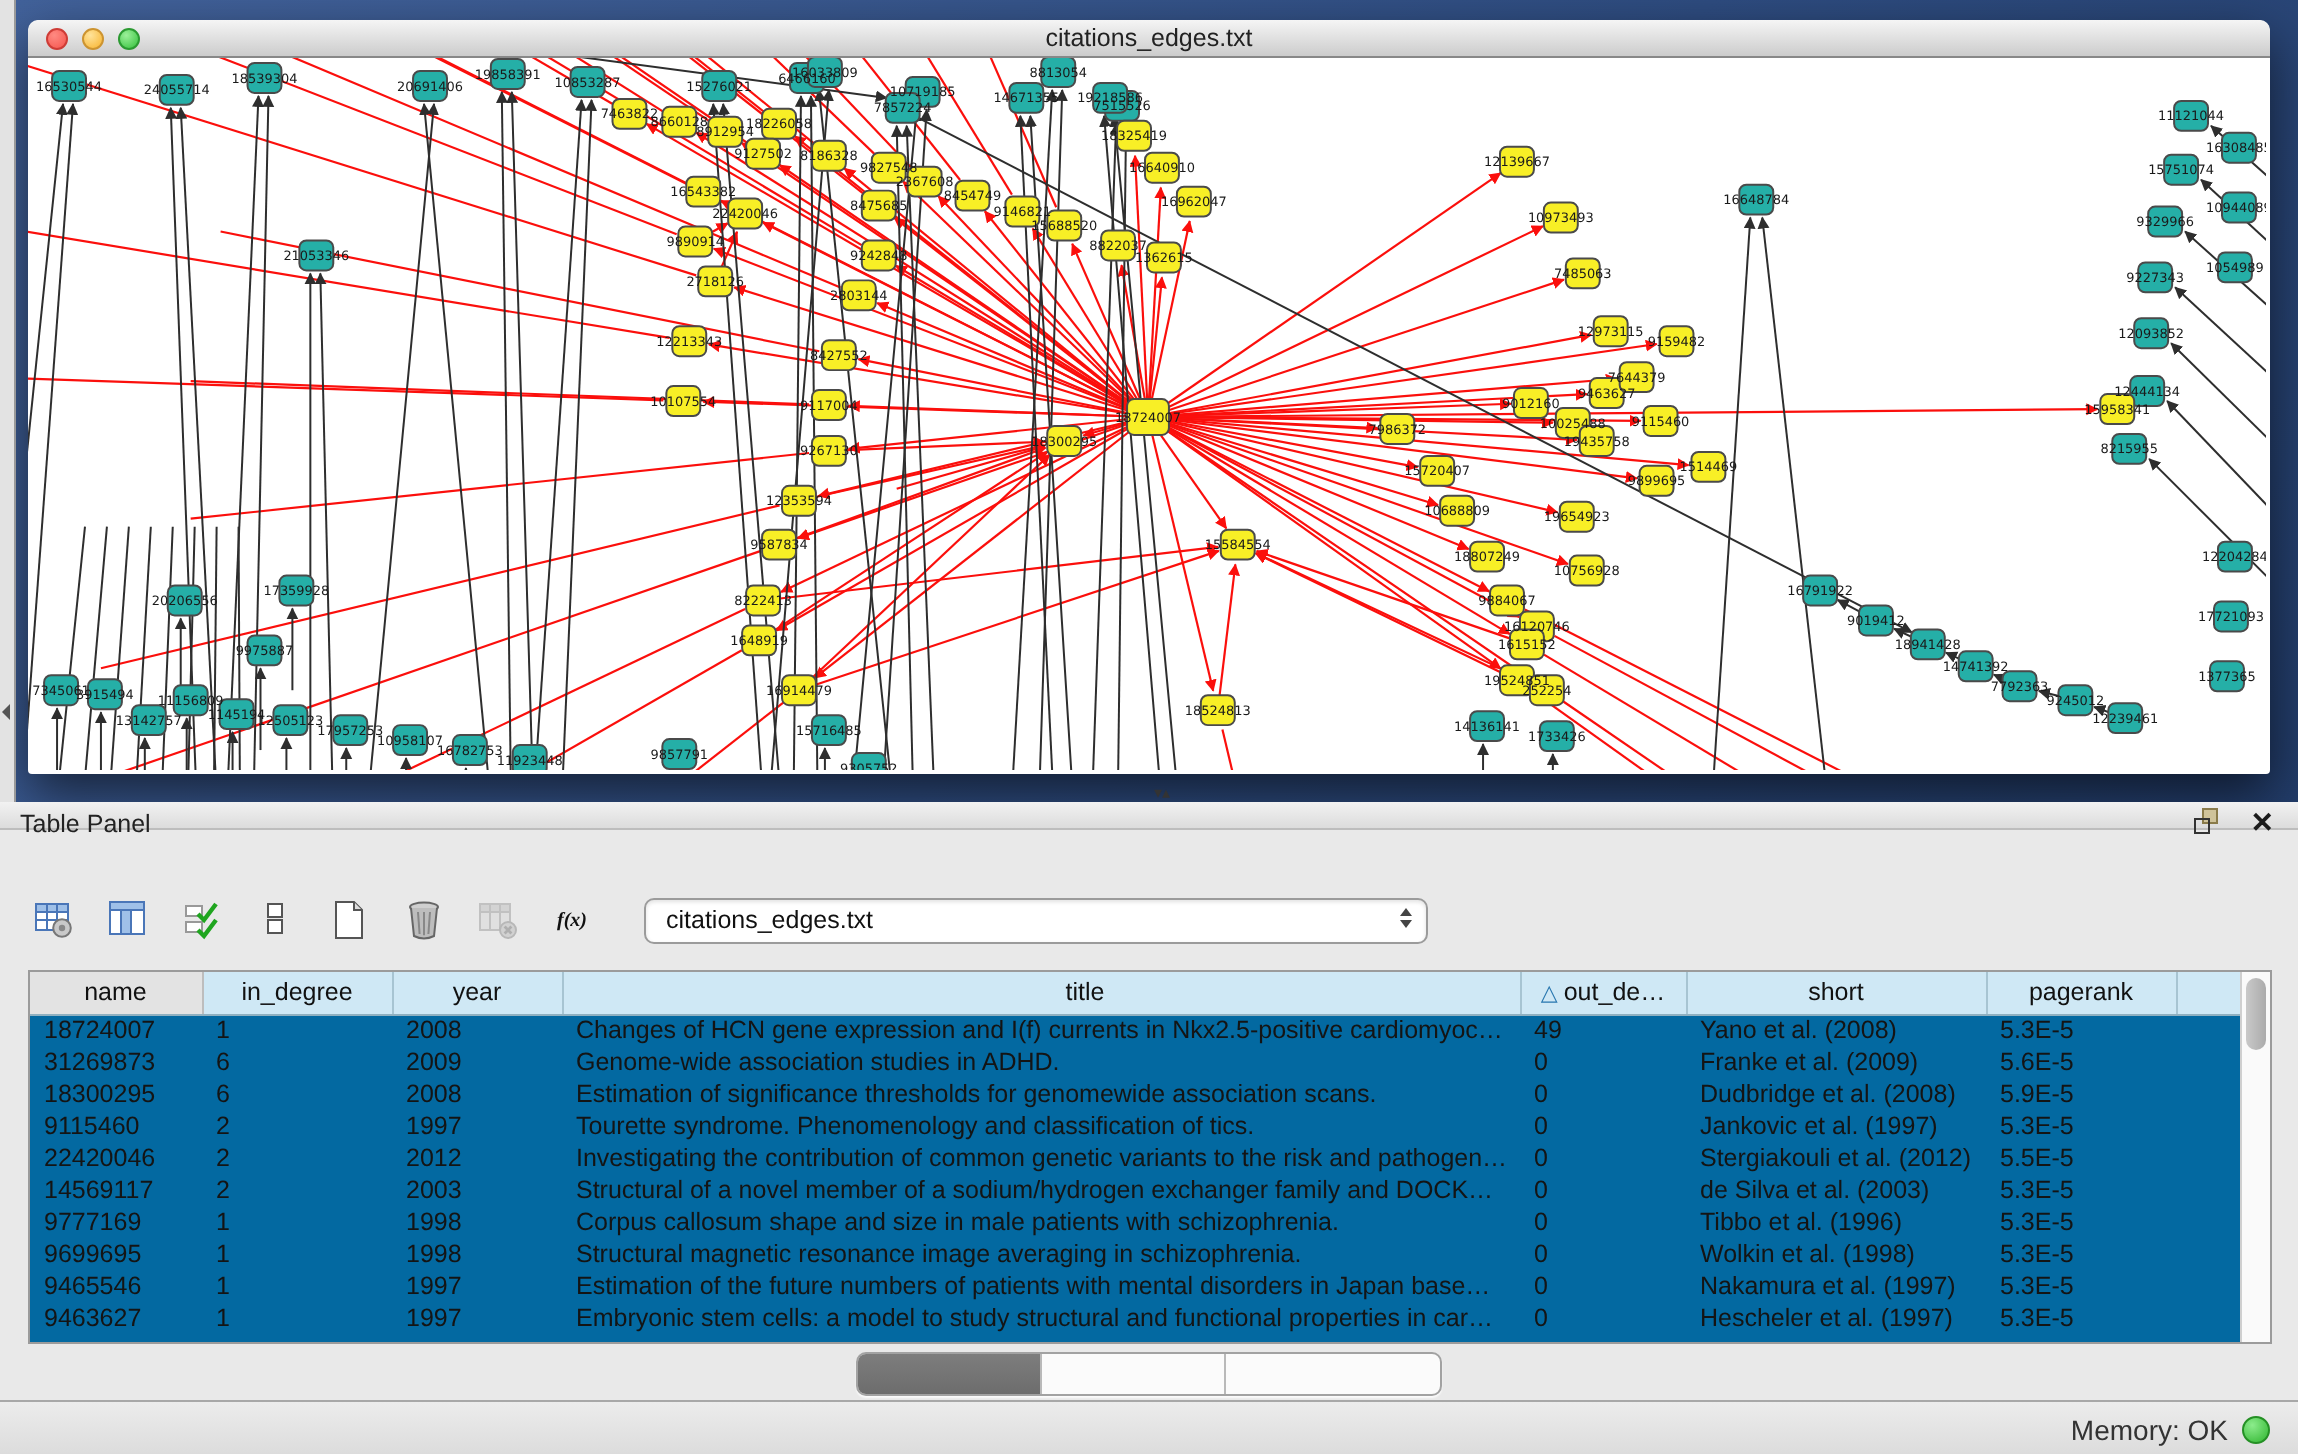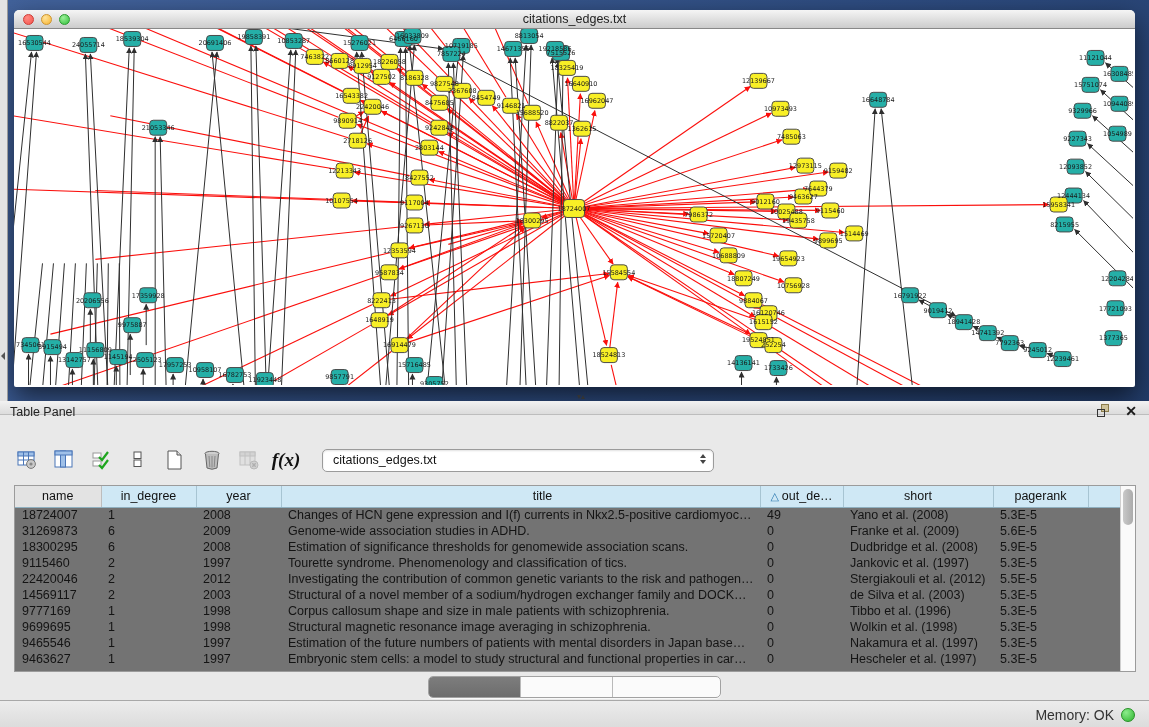--- a/index.html
+++ b/index.html
@@ -45,33 +45,33 @@
   .float-icon .front { position:absolute; left:0; top:5px; width:8px; height:8px;
     background:transparent; border:1.5px solid #333; }
   .close-icon { font-size:14px; font-weight:bold; color:#1a1a1a; line-height:14px; cursor:default; }
 
   .toolbar { position:absolute; left:14px; top:44px; height:30px; display:flex;
     align-items:center; gap:11px; }
   .tool-btn { width:26px; height:26px; display:flex; align-items:center;
     justify-content:center; }
   .tool-btn.disabled { opacity:.5; }
   .fx-label { font-family:"Liberation Serif", serif; font-style:italic;
-    font-size:19px; color:#111; font-weight:bold; }
+    font-size:10px; color:#111; font-weight:bold; }
   .combo { margin-left:12px; width:392px; height:23px; background:#fff;
     border:1px solid #9b9b9b; border-radius:5px; position:relative;
     font-size:12.5px; color:#111; line-height:21px; padding-left:10px;
     box-shadow:inset 0 1px 2px rgba(0,0,0,.12); }
   .combo .arrows { position:absolute; right:7px; top:4px; }
   .combo .arrows div { width:0; height:0; border-left:3.5px solid transparent;
     border-right:3.5px solid transparent; }
   .combo .arrows .up { border-bottom:4.5px solid #444; margin-bottom:2.5px; }
   .combo .arrows .dn { border-top:4.5px solid #444; }
 
   .table-wrap { position:absolute; left:14px; top:84px; width:1122px; height:187px;
-    background:#737373; border:1px solid #9b9b9b; overflow:hidden; }
+    background:#0369a1; border:1px solid #9b9b9b; overflow:hidden; }
   table.data { border-collapse:collapse; table-layout:fixed; width:1106px; }
   table.data th { height:21px; background:#cfe8f5; border-right:1px solid #a7c4d2;
     border-bottom:1px solid #8fb0c0; font-weight:normal; font-size:12.5px;
     color:#111; text-align:center; overflow:hidden; white-space:nowrap; }
   table.data th.gray { background:#e3e3e3; border-right:1px solid #bdbdbd; }
   table.data th .sort-tri { color:#2a78b0; font-size:11px; margin-right:3px; }
   table.data td { height:16px; font-size:12.5px; color:#141414; padding:0 7px;
     white-space:nowrap; overflow:hidden; }
   .vscroll { position:absolute; right:0; top:0; width:15px; height:185px;
     background:#fafafa; border-left:1px solid #cfcfcf; }

